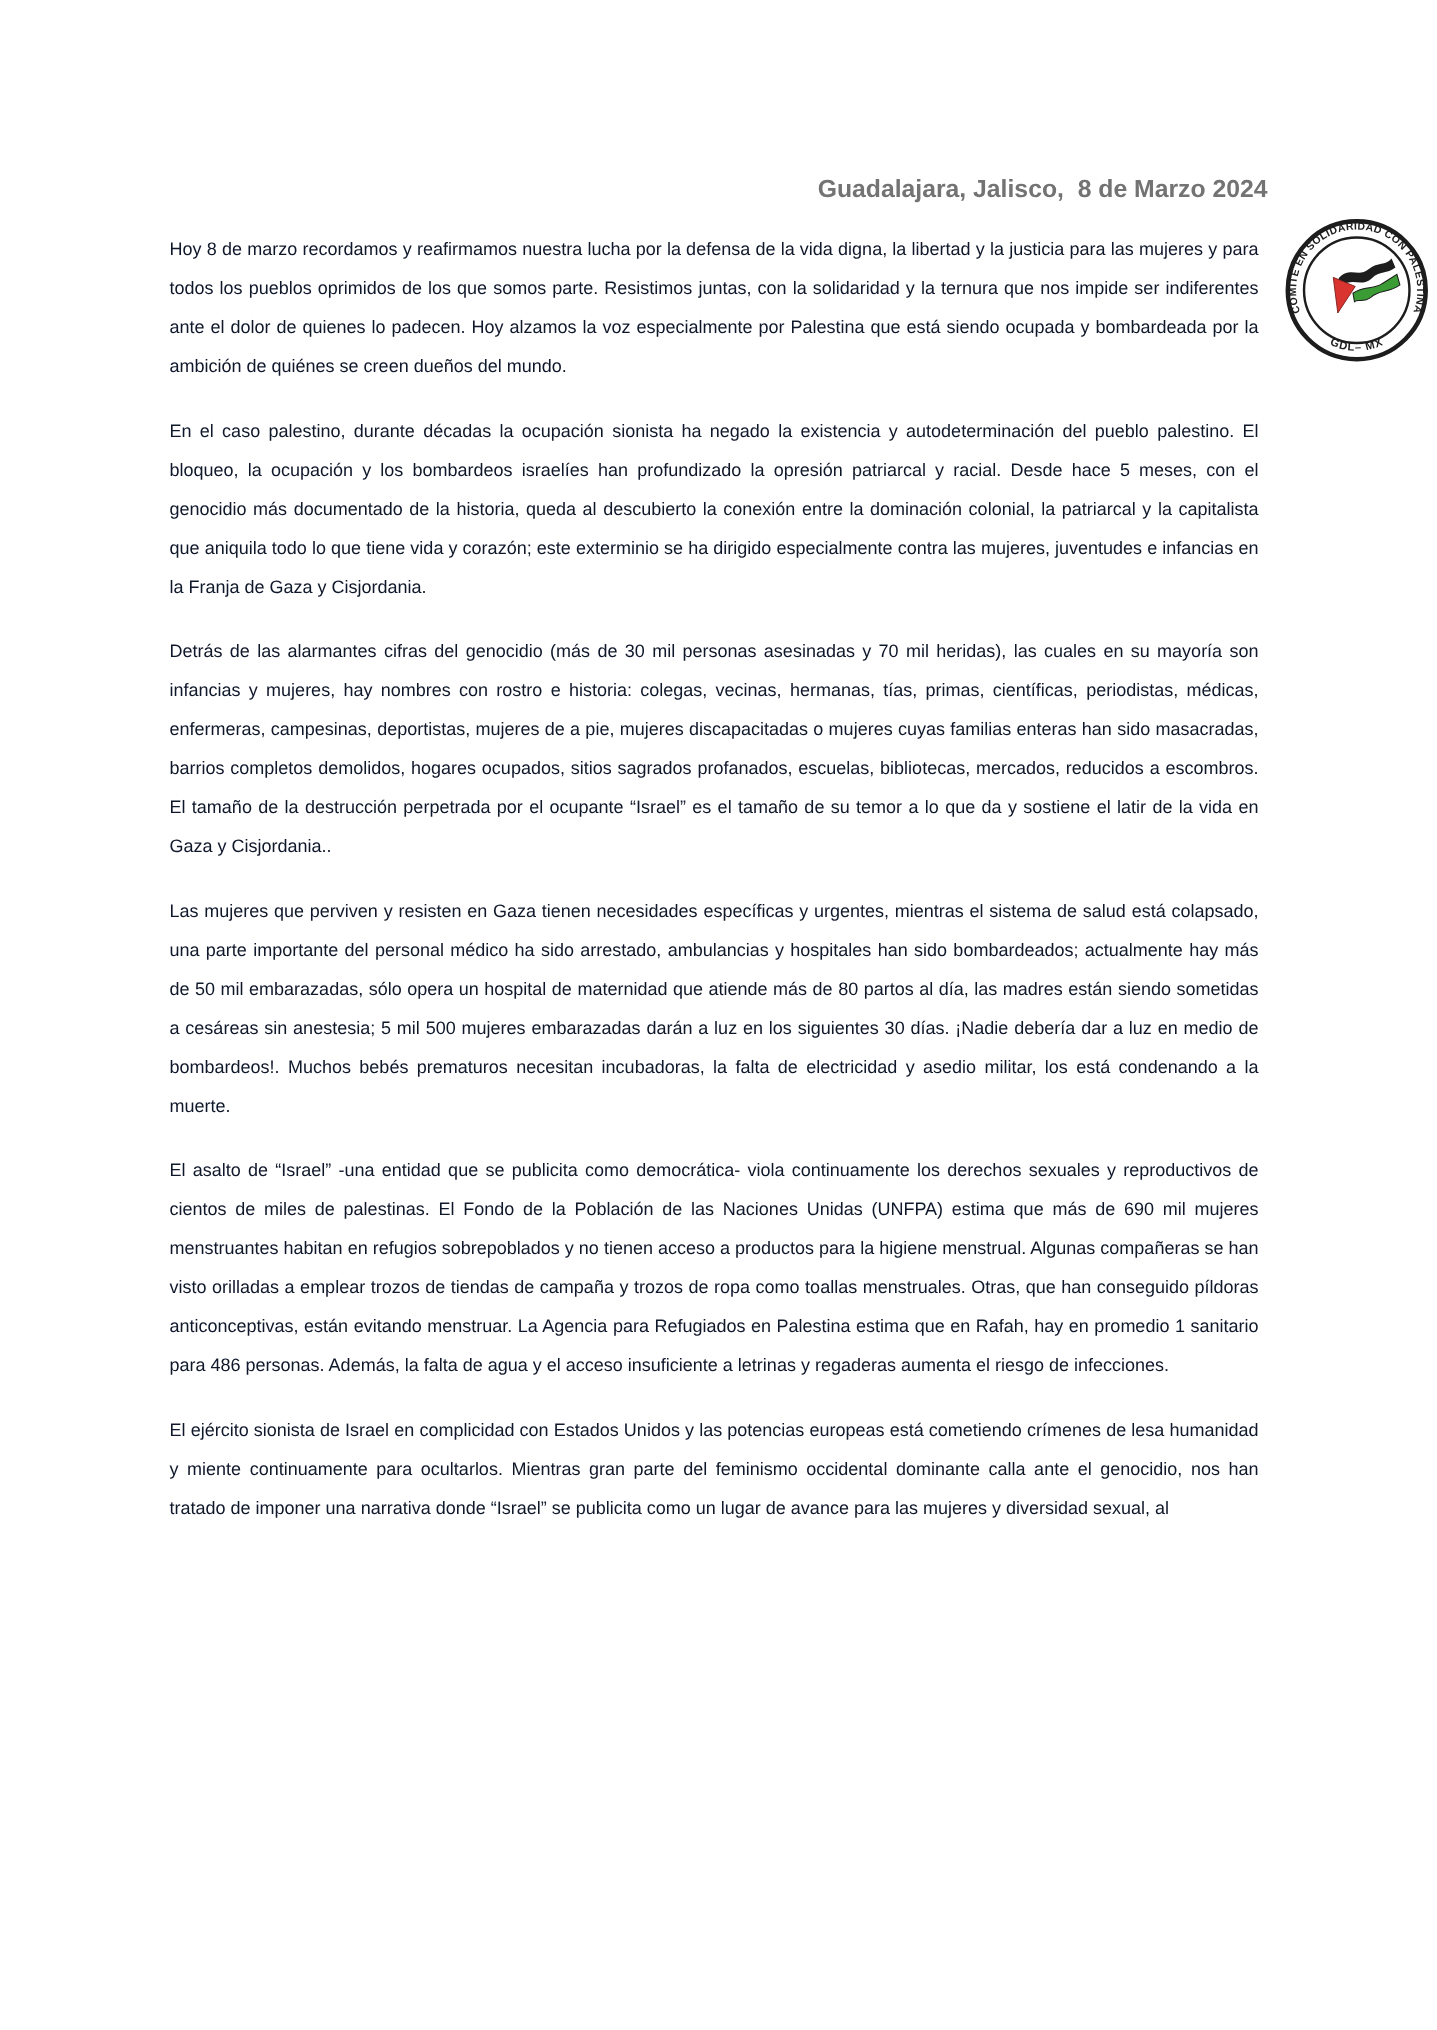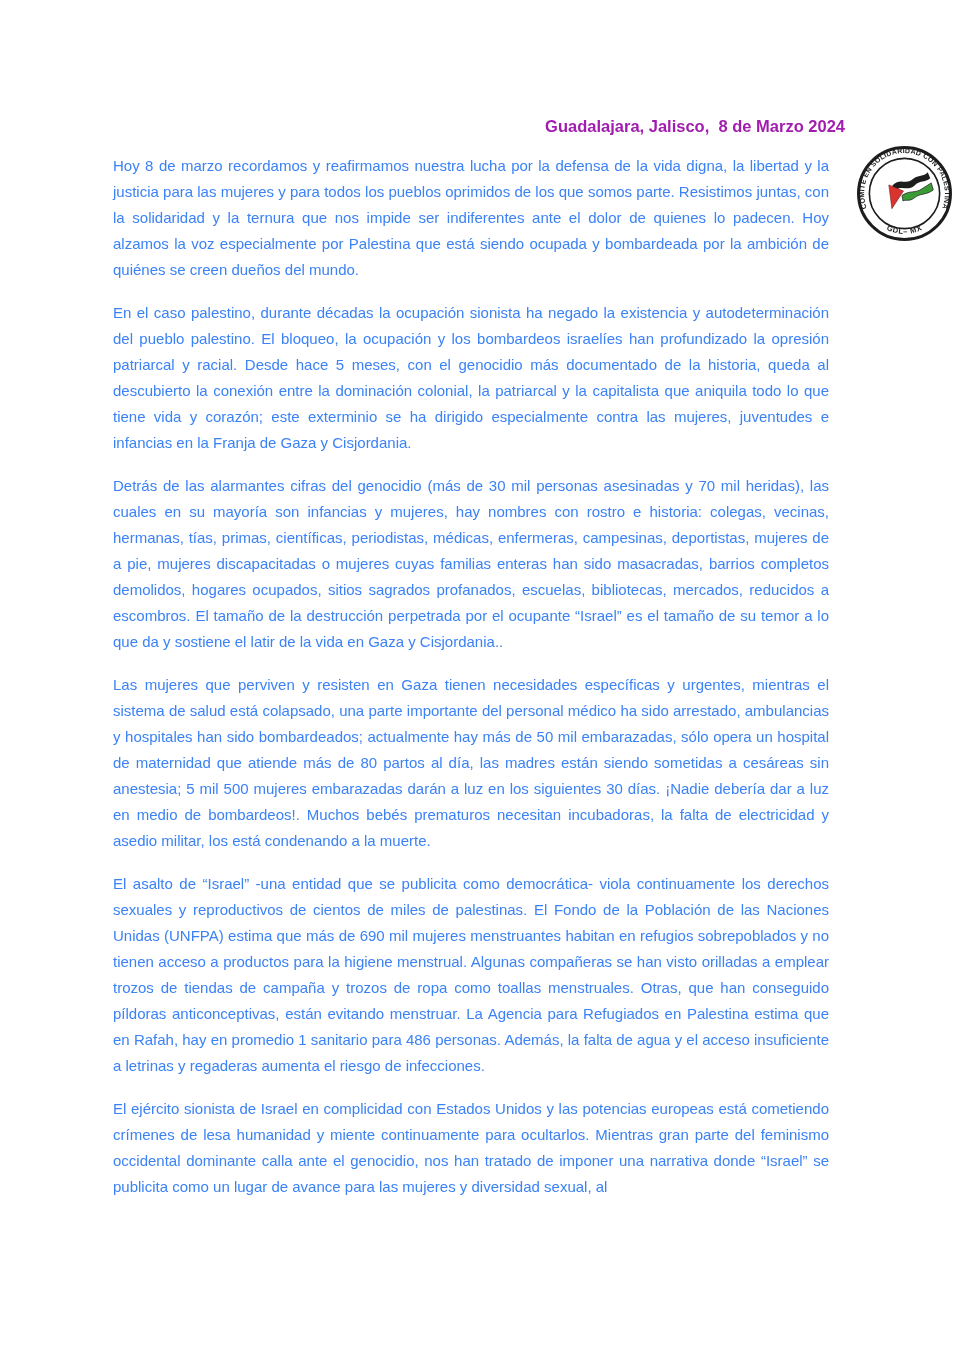--- a/index.html
+++ b/index.html
@@ -17,35 +17,35 @@
     overflow: hidden;
   }
   .date-line {
     position: absolute;
     top: 117px;
     left: 113px;
     right: 113px;
     text-align: right;
     font-size: 16.5px;
     font-weight: 700;
-    color: #a21caf;
+    color: #737373;
     white-space: pre;
   }
   .body-text {
     position: absolute;
     top: 153px;
     left: 113px;
     width: 732px;
   }
   .body-text p {
-    margin: 0 16px 17px 0;
-    font-size: 15px;
+    margin: 0 6px 17px 0;
+    font-size: 12px;
     line-height: 26px;
     text-align: justify;
-    color: #3b82f6;
+    color: #0f172a;
   }
   .body-text p span.bold {
     font-weight: 400;
   }
   .logo {
     position: absolute;
     left: 855px;
     top: 143px;
     width: 99px;
     height: 101px;

